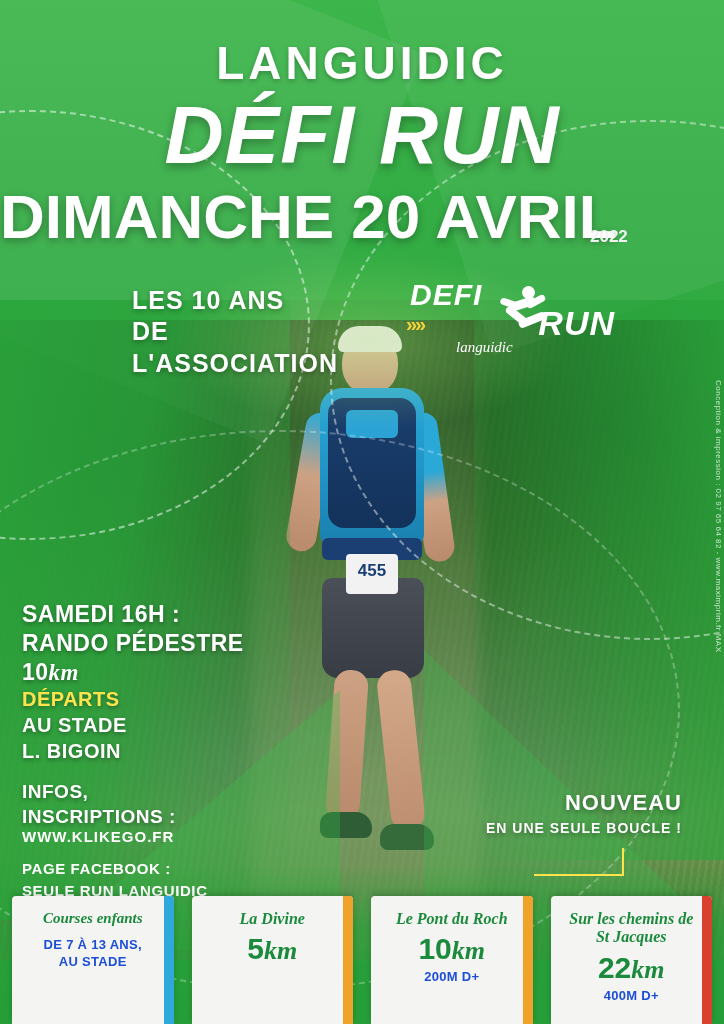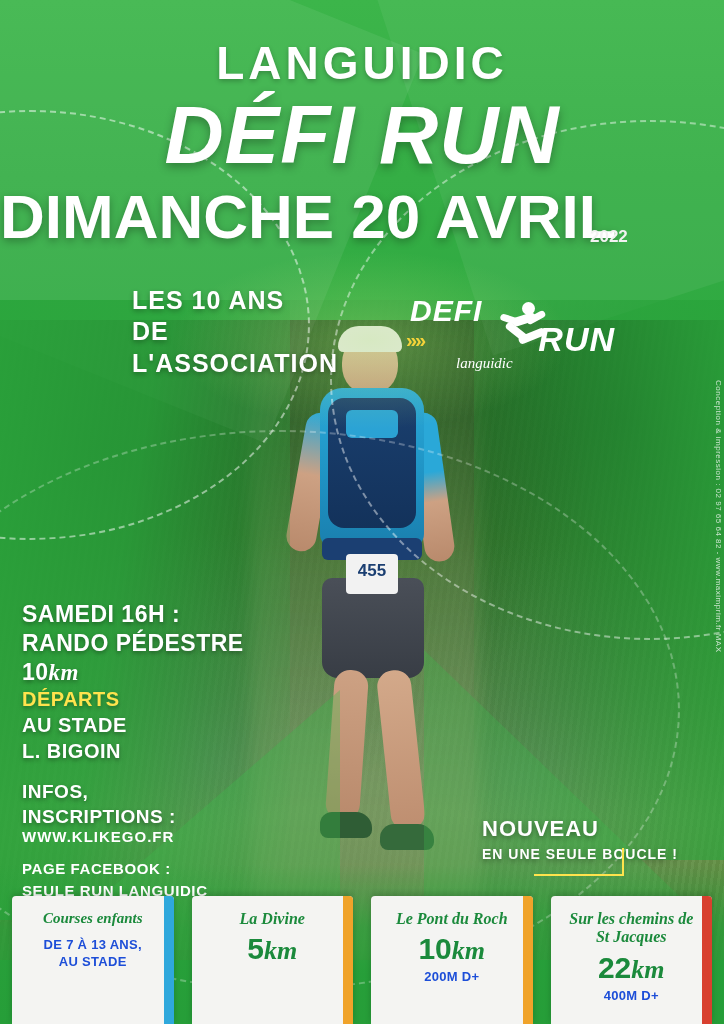--- a/index.html
+++ b/index.html
@@ -161,21 +161,21 @@
 
   .tenans {
     left:132px; top:285px; width:250px;
     font: bold 25px/1.25 "Liberation Sans", sans-serif;
     letter-spacing:1px;
     text-shadow:0 2px 5px rgba(0,0,0,.3);
   }
 
   
   .logo {
-    position:absolute; left:400px; top:296px; width:215px; height:80px;
+    position:absolute; left:400px; top:280px; width:215px; height:80px;
   }
   .logo-defi {
     position:absolute; left:10px; top:0px;
     font: italic bold 30px/1 "Liberation Sans", sans-serif;
     color:#fff; letter-spacing:1px;
   }
   .logo-run {
     position:absolute; right:0px; top:26px;
     font: italic bold 34px/1 "Liberation Sans", sans-serif;
     color:#fff; letter-spacing:1px;
@@ -228,21 +228,21 @@
     font: bold 15px/1.4 "Liberation Sans", sans-serif;
     letter-spacing:1px;
   }
   .facebook {
     left:22px; top:858px; width:300px;
     font: bold 15px/1.45 "Liberation Sans", sans-serif;
     letter-spacing:0.6px;
   }
 
   .nouveau {
-    right:42px; top:816px; text-align:left; width:200px;
+    right:42px; top:790px; text-align:right; width:200px;
     font: bold 22px/1.15 "Liberation Sans", sans-serif;
     letter-spacing:1px;
     text-shadow:0 2px 5px rgba(0,0,0,.35);
   }
   .nouveau small {
     display:block; font: bold 14px/1.4 "Liberation Sans", sans-serif; letter-spacing:1px; margin-top:4px;
   }
   .nouveau-line {
     position:absolute; right:100px; top:848px; width:2px; height:28px; background:#ffe34d;
   }

